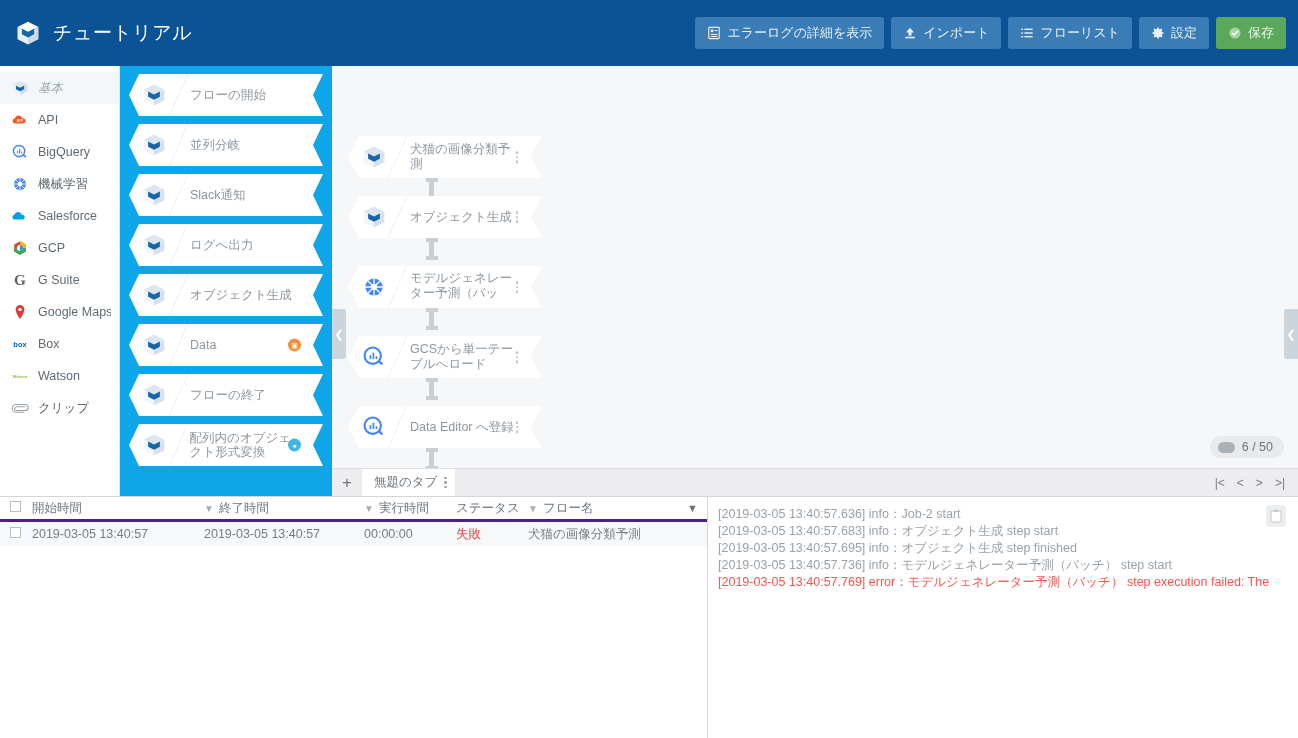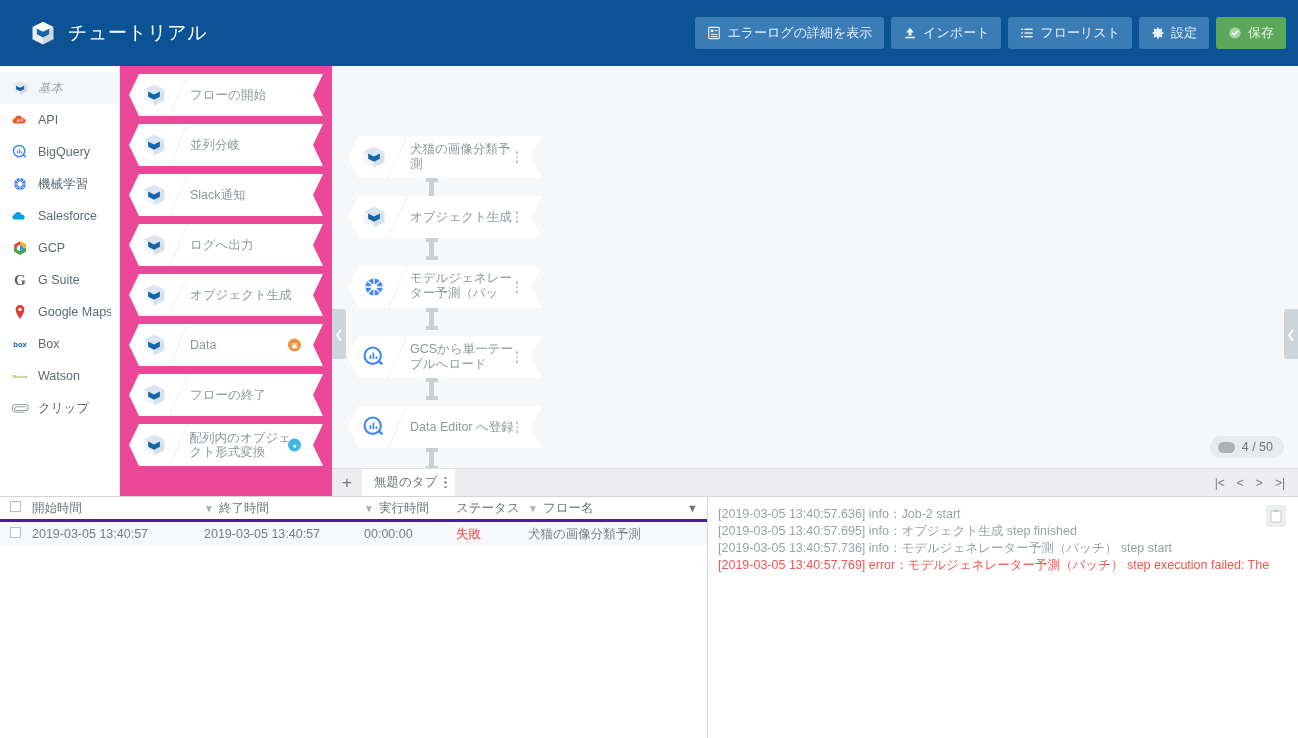--- a/index.html
+++ b/index.html
@@ -14,21 +14,21 @@
     width: 1298px; height: 738px;
     background: #fff;
     display: flex; flex-direction: column;
   }
 
   
   .header {
     height: 66px; min-height: 66px;
     background: #0b5394;
     display: flex; align-items: center;
-    padding: 0 12px 0 29px;
+    padding: 0 12px 0 14px;
     position: relative;
   }
   .brand { display: flex; align-items: center; gap: 11px; }
   .brand-logo { width: 28px; height: 28px; flex: 0 0 28px; }
   .brand-title {
     color: #ffffff; font-size: 19px; letter-spacing: .5px;
   }
   .hdr-actions {
     margin-left: auto; display: flex; align-items: center; gap: 7px;
   }
@@ -58,21 +58,21 @@
     height: 32px; padding: 0 8px 0 11px;
     font-size: 12.5px; color: #5f6a72; cursor: pointer;
   }
   .side-item.active { background: #f4f7f9; color: #9aa5ad; font-style: italic; }
   .side-ico { width: 18px; height: 18px; flex: 0 0 18px; display: flex; align-items: center; justify-content: center; }
   .side-label { white-space: nowrap; overflow: hidden; }
 
   
   .palette {
     width: 212px; min-width: 212px;
-    background: #ec4899;
+    background: #0ea5e9;
     position: relative;
     padding: 8px 9px 0 9px;
     overflow: hidden;
   }
   .pal-item {
     position: relative;
     height: 42px; margin-bottom: 8px;
     background: #fff;
     display: flex; align-items: center;
     cursor: pointer;
@@ -595,21 +595,21 @@
 
         <div class="collapse-handle handle-left">
           <span>❮</span>
         </div>
         <div class="collapse-handle handle-right">
           <span>❮</span>
         </div>
 
         <div class="node-counter">
           <span class="counter-pill"></span>
-          <span>4 / 50</span>
+          <span>6 / 50</span>
         </div>
       </div>
 
       <div class="canvas-bar">
         <div class="tab-add">
           <span>+</span>
         </div>
         <div class="tab">
           <span>無題のタブ</span>
           <span class="tab-kebab">
@@ -646,20 +646,21 @@
           <span class="c-start">2019-03-05 13:40:57</span>
           <span class="c-end">2019-03-05 13:40:57</span>
           <span class="c-dur">00:00:00</span>
           <span class="c-status status-fail">失敗</span>
           <span class="c-flow">犬猫の画像分類予測</span>
         </div>
       </div>
 
       <div class="log-detail">
         <div class="log-line">[2019-03-05 13:40:57.636]  info：Job-2 start</div>
+        <div class="log-line">[2019-03-05 13:40:57.683]  info：オブジェクト生成 step start</div>
         <div class="log-line">[2019-03-05 13:40:57.695]  info：オブジェクト生成 step finished</div>
         <div class="log-line">[2019-03-05 13:40:57.736]  info：モデルジェネレーター予測（バッチ） step start</div>
         <div class="log-line error">[2019-03-05 13:40:57.769] error：モデルジェネレーター予測（バッチ） step execution failed: The</div>
         <div class="copy-btn">
           <svg width="12" height="14" viewBox="0 0 12 14">
             <rect x="1" y="2" width="10" height="11" rx="1" fill="#ffffff" stroke="#c2c7cc" stroke-width="1"></rect>
             <rect x="4" y="0.7" width="4" height="2.4" rx=".6" fill="#c2c7cc"></rect>
           </svg>
         </div>
       </div>

